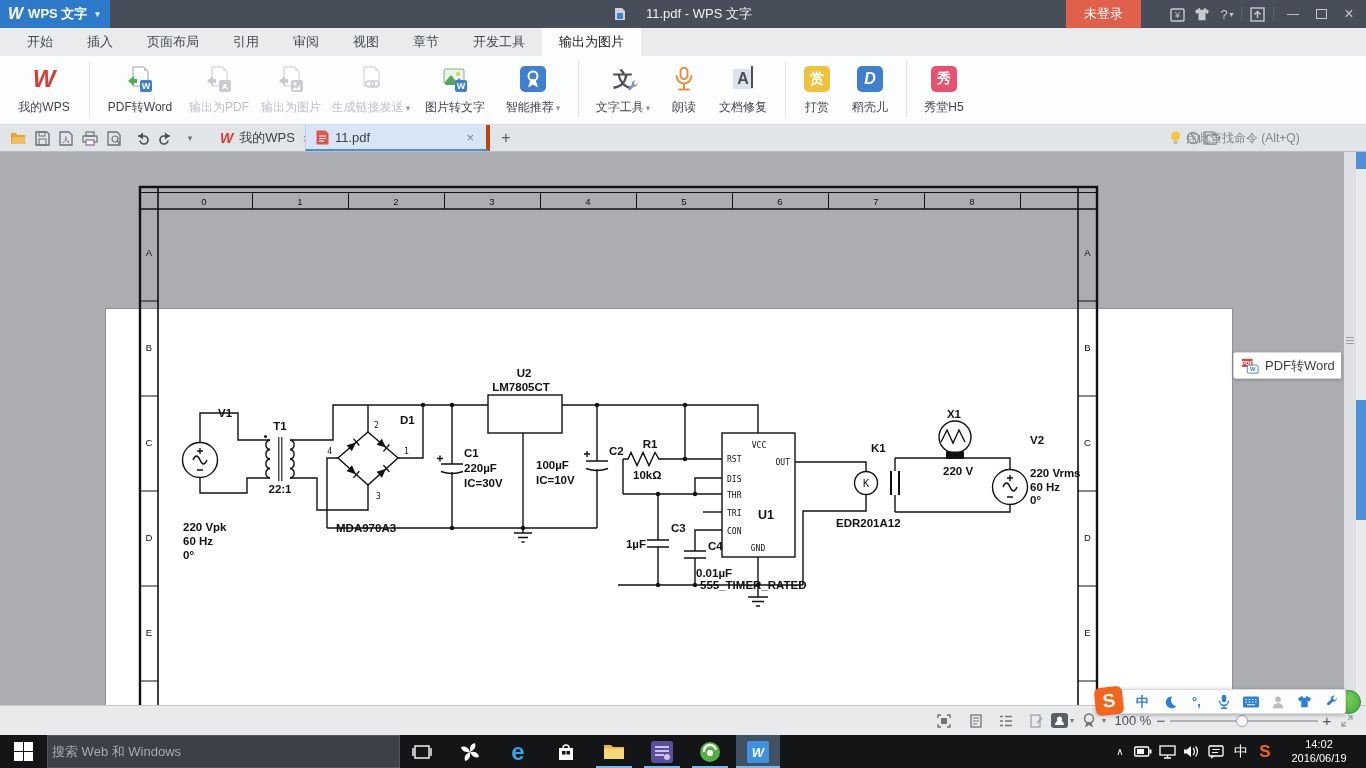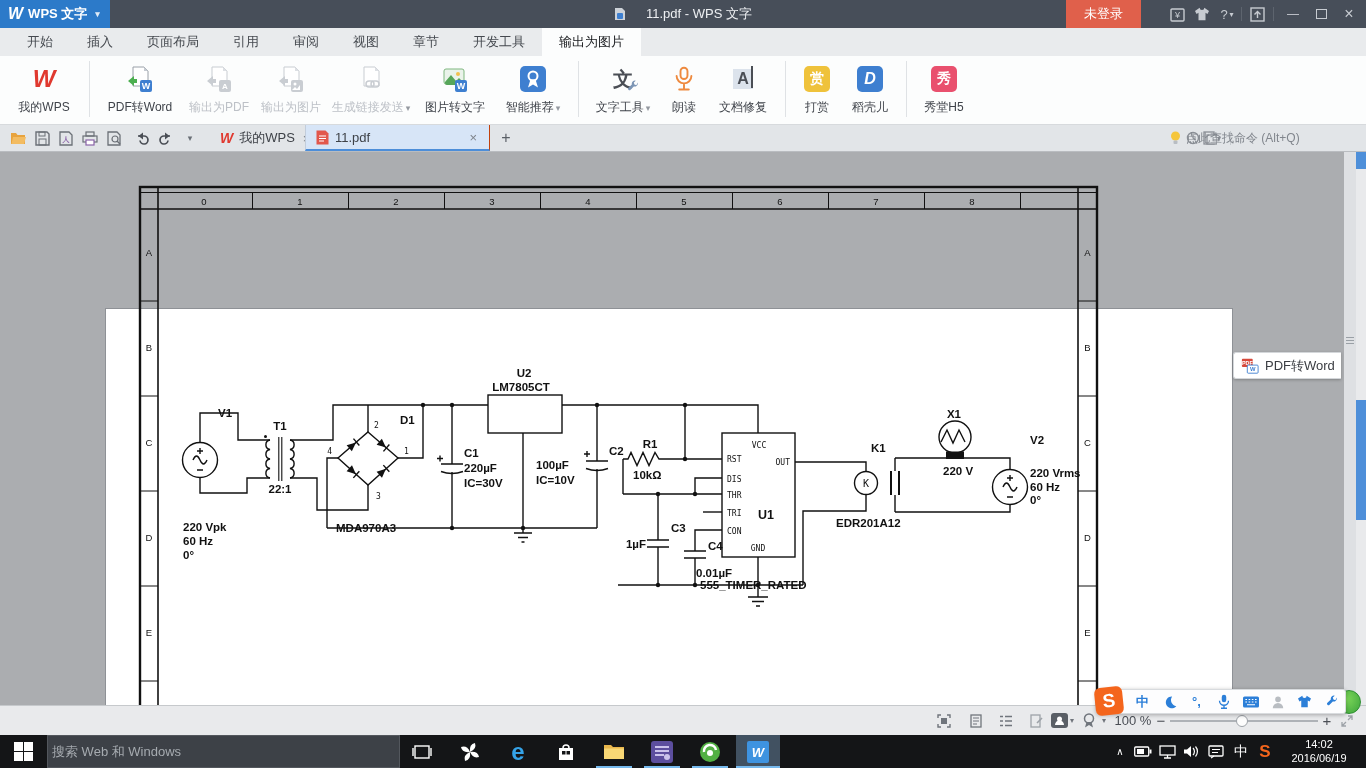--- a/index.html
+++ b/index.html
@@ -26,21 +26,21 @@
   .ritem .rlb{font-size:12px;color:#3F434A;margin-top:4px;display:flex;align-items:center;gap:2px;white-space:nowrap}
   .ritem.off .rlb{color:#BDC1C7}
   .ritem .dd{font-size:9px;color:#9499A0}
   .rdiv{width:1px;background:#DFE2E5;height:56px;margin:3px 7px 0 7px}
   .sq{width:26px;height:26px;border-radius:5px;display:flex;align-items:center;justify-content:center;color:#fff;font-size:14px;font-weight:bold}
   
   #tabrow{position:absolute;left:0;top:125px;width:1366px;height:27px;background:#E2E5E8;border-bottom:1px solid #B9BCC0}
   .qat{position:absolute;top:0;height:26px;display:flex;align-items:center;justify-content:center;width:24px}
   .dtab{position:absolute;top:0;height:26px;display:flex;align-items:center;gap:6px;padding:0 10px;font-size:13px;color:#3E4248}
   .dtab .x{color:#7E838A;font-size:13px;padding:0 2px}
-  .dtab.active{background:#D7E5F7;border-left:1px solid #C2CDDB;border-right:1px solid #c2410c;border-bottom:2px solid #4D8ED9}
+  .dtab.active{background:#D7E5F7;border-left:1px solid #C2CDDB;border-right:4px solid #c2410c;border-bottom:2px solid #4D8ED9}
   .findhint{position:absolute;top:0;height:26px;display:flex;align-items:center;gap:5px;color:#81868D;font-size:12px}
   
   #docarea{position:absolute;left:0;top:152px;width:1366px;height:553px;overflow:hidden;background:#ABADB0}
   #page{position:absolute;left:105px;top:156px;width:1128px;height:560px;background:#fff;border:1px solid #8E9196;border-bottom:none}
   #schsvg{position:absolute;left:0;top:0;pointer-events:none}
   .sidebtn{position:absolute;left:1233px;top:200px;width:108px;height:27px;background:#fff;border:1px solid #D4D7DA;border-right:none;border-radius:3px 0 0 3px;box-shadow:0 1px 3px rgba(0,0,0,.25);display:flex;align-items:center;gap:6px;padding-left:7px;font-size:13px;color:#3A3D42}
   .splitter{position:absolute;left:1344px;top:0;width:12px;height:553px;background:#DEE0E3}
   .grip i{display:block;width:8px;height:1px;background:#9AA0A6;margin:2px auto}
   .vscroll{position:absolute;left:1356px;top:0;width:10px;height:553px;background:#E9EAEC}
   .vthumb{position:absolute;left:0;top:248px;width:10px;height:120px;background:#4E8FD9}

